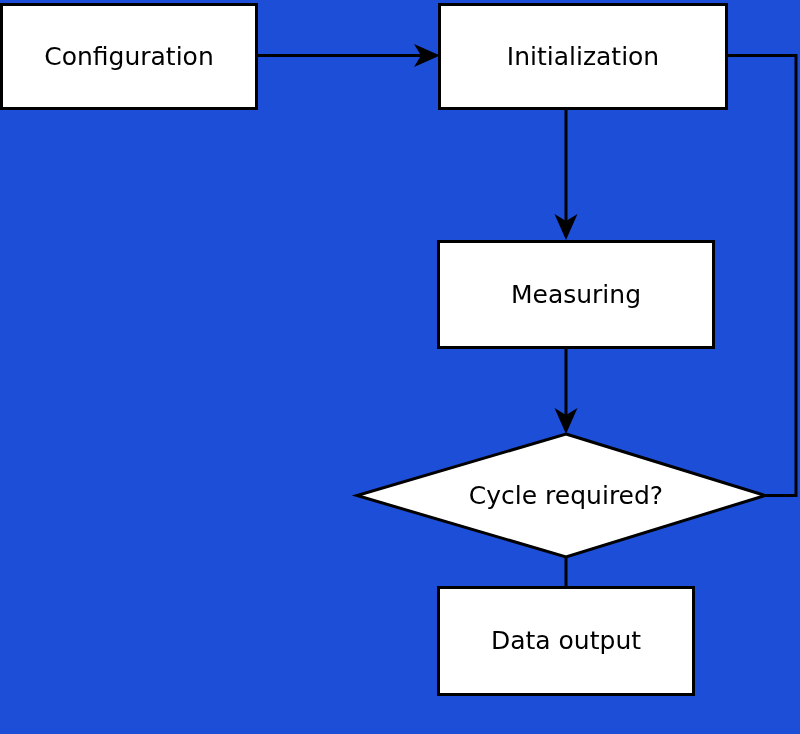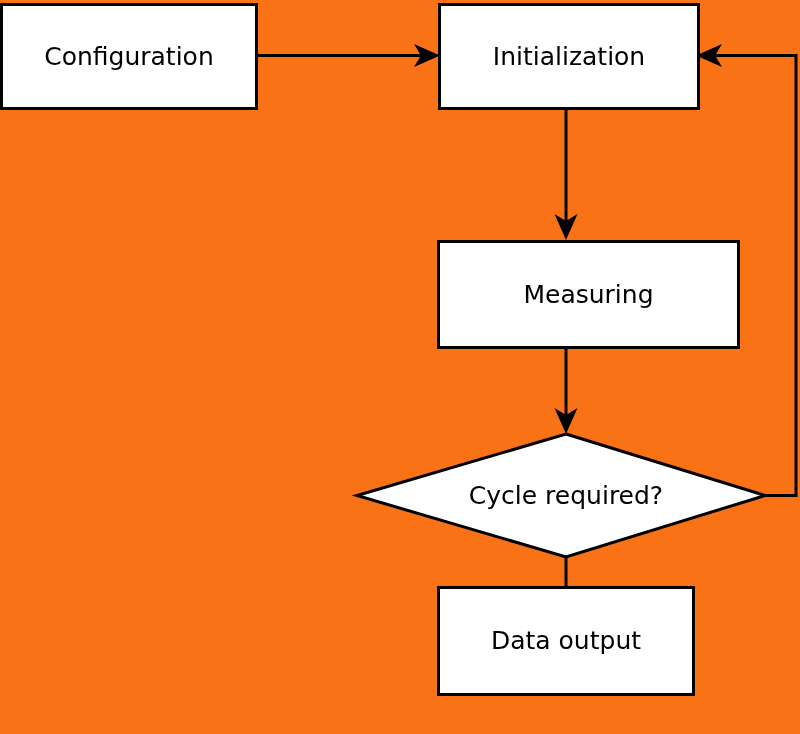--- a/index.html
+++ b/index.html
@@ -4,21 +4,21 @@
 <style>
   html, body {
     margin: 0;
     padding: 0;
     background: #ffffff;
   }
   #canvas {
     position: relative;
     width: 800px;
     height: 734px;
-    background: #f97316;
+    background: #1d4ed8;
     font-family: "DejaVu Sans", sans-serif;
     color: #000000;
     overflow: hidden;
   }
   #connector-layer {
     position: absolute;
     left: 0;
     top: 0;
     width: 800px;
     height: 734px;
@@ -32,22 +32,22 @@
     align-items: center;
     justify-content: center;
   }
   .node-label, .decision-label-text {
     font-size: 25px;
     line-height: 1.2;
     color: #000000;
     white-space: nowrap;
   }
   #node-configuration { left: 0px;   top: 3px;   width: 258px; height: 107px; }
-  #node-initialization{ left: 438px; top: 3px;   width: 262px; height: 107px; }
-  #node-measuring     { left: 437px; top: 240px; width: 303px; height: 109px; }
+  #node-initialization{ left: 438px; top: 3px;   width: 290px; height: 107px; }
+  #node-measuring     { left: 437px; top: 240px; width: 278px; height: 109px; }
   #node-data-output   { left: 437px; top: 586px; width: 258px; height: 110px; }
   #decision-label {
     position: absolute;
     left: 357px;
     top: 434px;
     width: 418px;
     height: 123px;
     display: flex;
     align-items: center;
     justify-content: center;

